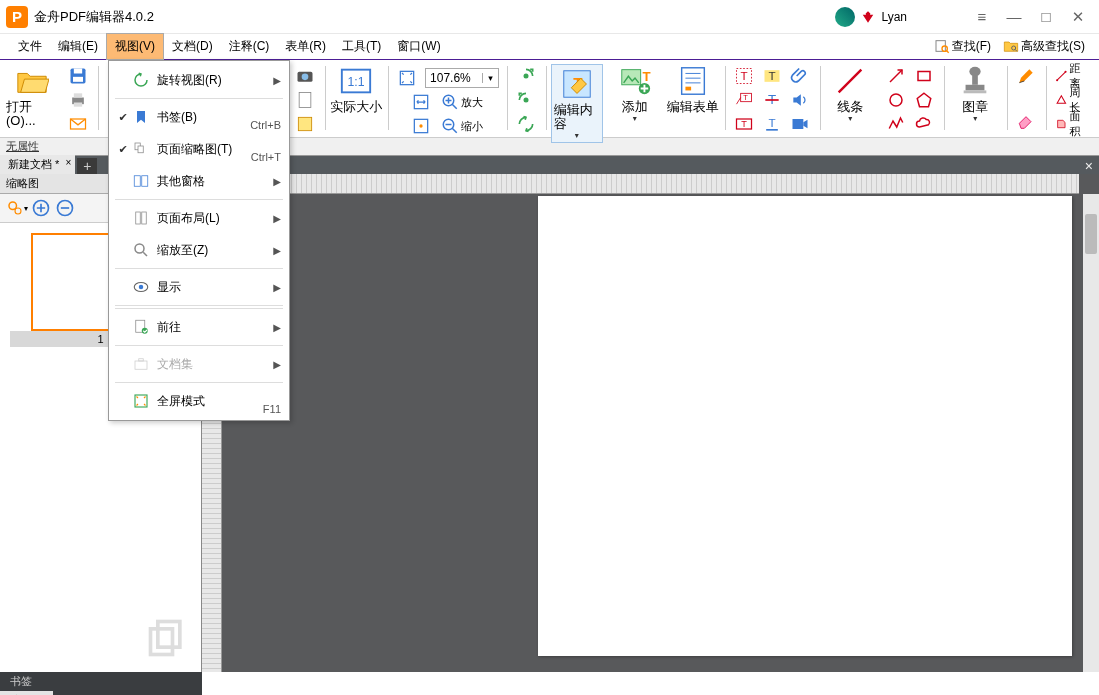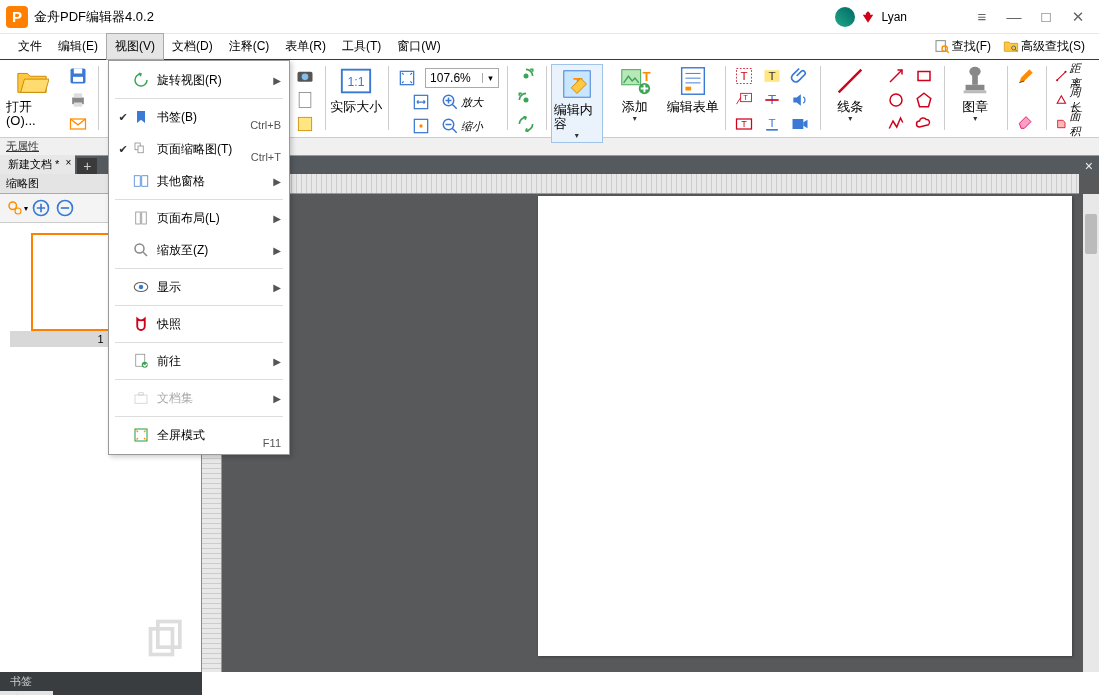--- a/index.html
+++ b/index.html
@@ -11,41 +11,41 @@
 .title-bar .title { flex: 1; font-size: 13px; }
 .title-bar .user-area { display: flex; align-items: center; gap: 6px; margin-right: 60px; }
 .title-bar .avatar { width: 20px; height: 20px; border-radius: 50%; background: linear-gradient(45deg,#2a8,#066); }
 .title-bar .gem { width: 14px; height: 14px; color: #d0021b; }
 .title-bar .win-ctrls { display: flex; gap: 2px; }
 .title-bar .win-btn { width: 30px; height: 24px; display: flex; align-items: center; justify-content: center; color: #666; font-size: 15px; }
 
 
 .menu-bar { height: 26px; background: #fff; display: flex; align-items: center; padding: 0 10px; font-size: 12px; border-bottom: 1px solid #4c1d95; }
 .menu-bar .menu-item { padding: 4px 8px; cursor: pointer; }
-.menu-bar .menu-item.active { background: #e5e5e5; border: 1px solid #aaa; }
+.menu-bar .menu-item.active { background: #fdba74; border: 1px solid #aaa; }
 .menu-bar .search-area { margin-left: auto; display: flex; align-items: center; gap: 4px; }
 .menu-bar .search-btn { display: flex; gap: 2px; padding: 2px 4px; }
 .menu-bar .search-btn .ico { width: 16px; height: 16px; }
 
 
 .toolbar { height: 78px; background: #fff; display: flex; align-items: flex-start; padding: 2px 4px 0; border-bottom: 1px solid #ccc; position: relative; }
 .tool-group { display: flex; flex-direction: column; align-items: center; margin-right: 2px; padding: 2px 2px 0; height: 74px; }
 .tool-sep { width: 1px; background: #ccc; height: 64px; margin: 4px 2px 0; }
 .big-btn { display: flex; flex-direction: column; align-items: center; width: 52px; }
 .big-btn .ico-big { width: 34px; height: 34px; margin-bottom: 2px; }
 .big-btn .lbl { font-size: 13px; line-height: 14px; }
 .big-btn .drop { font-size: 8px; color: #333; }
 .small-grid { display: flex; flex-direction: column; gap: 0; }
 .small-btn { width: 28px; height: 24px; display: flex; align-items: center; justify-content: center; }
 .small-btn .ico { width: 20px; height: 20px; }
 .zoom-combo { display: flex; align-items: center; border: 1px solid #aaa; height: 20px; margin: 2px; }
 .zoom-combo input { width: 56px; border: none; font-size: 12px; padding: 0 4px; outline: none; }
 .zoom-combo .cb-btn { width: 16px; text-align: center; border-left: 1px solid #aaa; font-size: 9px; }
 .mid-btn-row { display: flex; align-items: center; gap: 2px; height: 24px; }
-.mid-btn { display: flex; align-items: center; gap: 2px; padding: 0 4px; font-size: 11px; font-style: italic; }
+.mid-btn { display: flex; align-items: center; gap: 2px; padding: 0 4px; font-size: 11px; }
 .tool-icon-grid { display: flex; flex-direction: column; }
 .tool-icon-grid .row { display: flex; }
 .tool-icon-grid .cell { width: 28px; height: 24px; display: flex; align-items: center; justify-content: center; }
 .shape-grid .cell svg { width: 18px; height: 18px; }
 .outlined-big { border: 1px solid #a0c4e8; background: #eaf3fb; padding: 2px; }
 
 
 .props-bar { height: 18px; background: #f0f0f0; display: flex; align-items: center; padding: 0 6px; font-size: 11px; color: #333; border-bottom: 1px solid #999; text-decoration: underline; }
 
 
@@ -652,29 +652,20 @@
     <span class="ico">
         <svg width="18" height="18" viewBox="0 0 24 24">
           <ellipse cx="12" cy="12" rx="9" ry="6" fill="none" stroke="#666" stroke-width="1.5"></ellipse>
           <circle cx="12" cy="12" r="3" fill="#3a7ad4"></circle>
         </svg>
       </span>
     <span class="lbl">显示</span>
     <span class="arrow">▶</span>
   </div>
   <div class="dd-sep"></div>
-  <div class="dd-item">
-    <span class="check"></span>
-    <span class="ico">
-        <svg width="18" height="18" viewBox="0 0 24 24">
-          <path d="M7 5a7 7 0 0010 0v10a5 5 0 01-10 0z" fill="none" stroke="#d0021b" stroke-width="2.5"></path>
-        </svg>
-      </span>
-    <span class="lbl">快照</span>
-  </div>
   <div class="dd-sep"></div>
   <div class="dd-item">
     <span class="check"></span>
     <span class="ico">
         <svg width="18" height="18" viewBox="0 0 24 24">
           <rect x="5" y="3" width="12" height="16" fill="#fff" stroke="#888"></rect>
           <circle cx="17" cy="17" r="4" fill="#3aa655"></circle>
           <path d="M15 17l2 2 3-3" fill="none" stroke="#fff" stroke-width="1.5"></path>
         </svg>
       </span>

